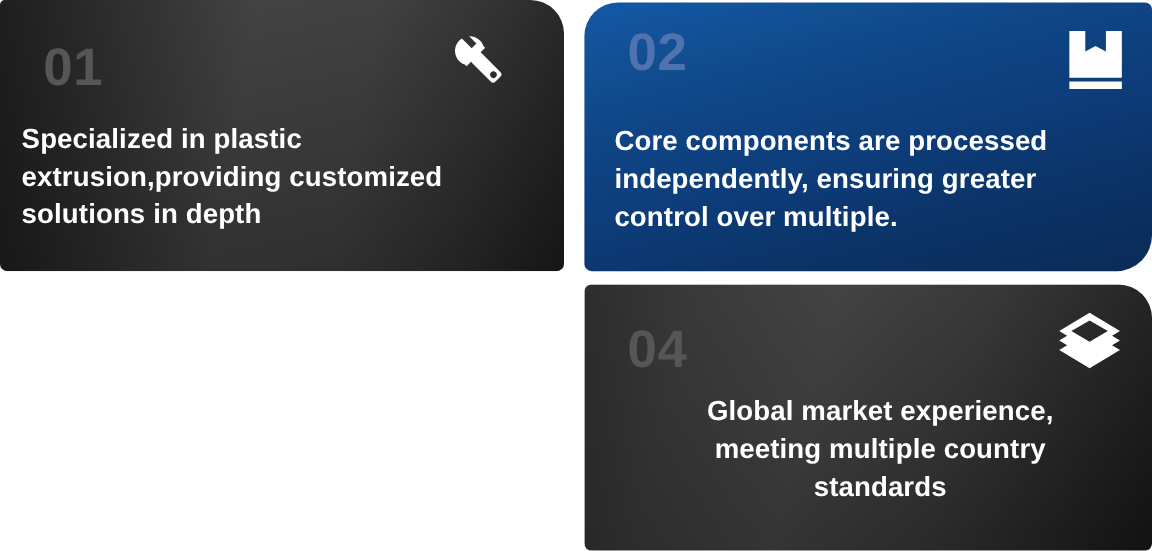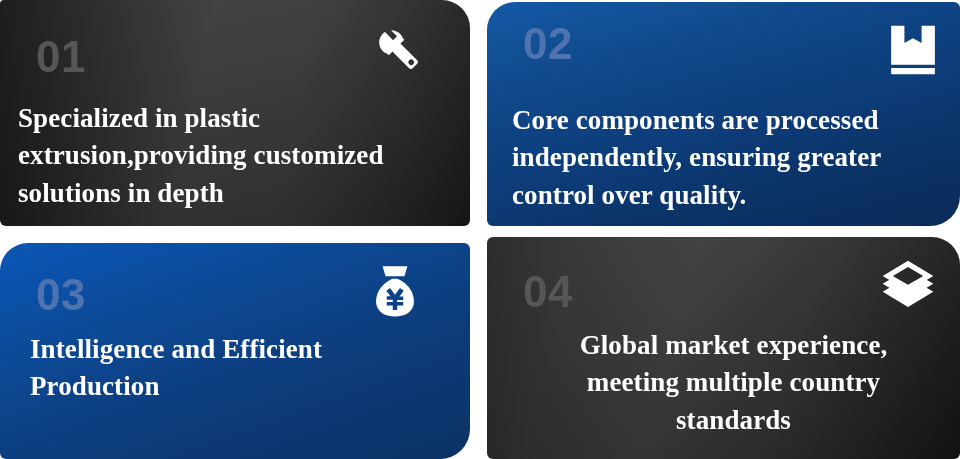--- a/index.html
+++ b/index.html
@@ -98,26 +98,25 @@
   #card-02 .card-number { left: 36px; top: 20px; }
   #card-03 .card-number { left: 36px; top: 30px; }
   #card-04 .card-number { left: 36px; top: 33px; }
 
   
   .card-text {
     position: absolute;
     left: 18px;
     right: 18px;
     color: #ffffff;
-    font-size: 27px;
+    font-size: 23px;
     font-weight: 700;
     line-height: 1.38;
     letter-spacing: 0.1px;
     white-space: pre-line;
-    font-family: Liberation Serif, serif;
   }
   #card-01 .card-text { left: 18px; top: 100px; }
   #card-02 .card-text { left: 25px; top: 100px; right: 8px; }
   #card-03 .card-text { left: 30px; top: 88px; }
   #card-04 .card-text { left: 38px; top: 90px; }
 
   
   .card-icon {
     position: absolute;
     display: block;
@@ -150,35 +149,23 @@
 
   <div class="feature-card" id="card-02">
     <div class="card-number">02</div>
 
     <svg class="card-icon" id="icon-book" width="50" height="52" viewBox="0 0 64 66" aria-hidden="true">
       <path fill="#ffffff" d="M4 2h17v22l11-6 11 6V2h17v50H4V2z M4 56h56v8H4v-8z"></path>
     </svg>
 
     <div class="card-text">Core components are processed
 independently, ensuring greater
-control over quality.</div>
+control over multiple.</div>
   </div>
 
-  <div class="feature-card" id="card-03">
-    <div class="card-number">03</div>
-
-    <svg class="card-icon" id="icon-moneybag" width="54" height="56" viewBox="0 0 64 68" aria-hidden="true">
-      <path fill="#ffffff" d="M17 4h30l-3.5 12h-23L17 4z"></path>
-      <path fill="#ffffff" d="M29 19c-6 2.5-20 11-20 28 0 11.5 10.2 18 23 18s23-6.5 23-18c0-17-14-25.5-20-28H29z"></path>
-      <path fill="#0d4287" d="M26 30.5l6 8.2 6-8.2 4.6 3.3-5.1 6.9H42v4.2h-7.3v2.6H42v4.2h-7.3V57h-5.4v-5.5H22v-4.2h7.3v-2.6H22v-4.2h4.5l-5.1-6.9L26 30.5z"></path>
-    </svg>
-
-    <div class="card-text">Intelligence and Efficient
-Production</div>
-  </div>
 
   <div class="feature-card" id="card-04">
     <div class="card-number">04</div>
 
     <svg class="card-icon" id="icon-layers" width="54" height="54" viewBox="0 0 64 64" aria-hidden="true">
       <path fill="#ffffff" d="M32 2 62 20 32 38 2 20 32 2z M32 9.5 14 20l18 10.5L50 20 32 9.5z"></path>
       <path fill="#ffffff" d="M32 33.6 50.5 22.5 62 29.4 32 47.4 2 29.4l11.5-6.9L32 33.6z"></path>
       <path fill="#ffffff" d="M32 43 50.5 31.9 62 38.8 32 56.8 2 38.8l11.5-6.9L32 43z"></path>
     </svg>
 

